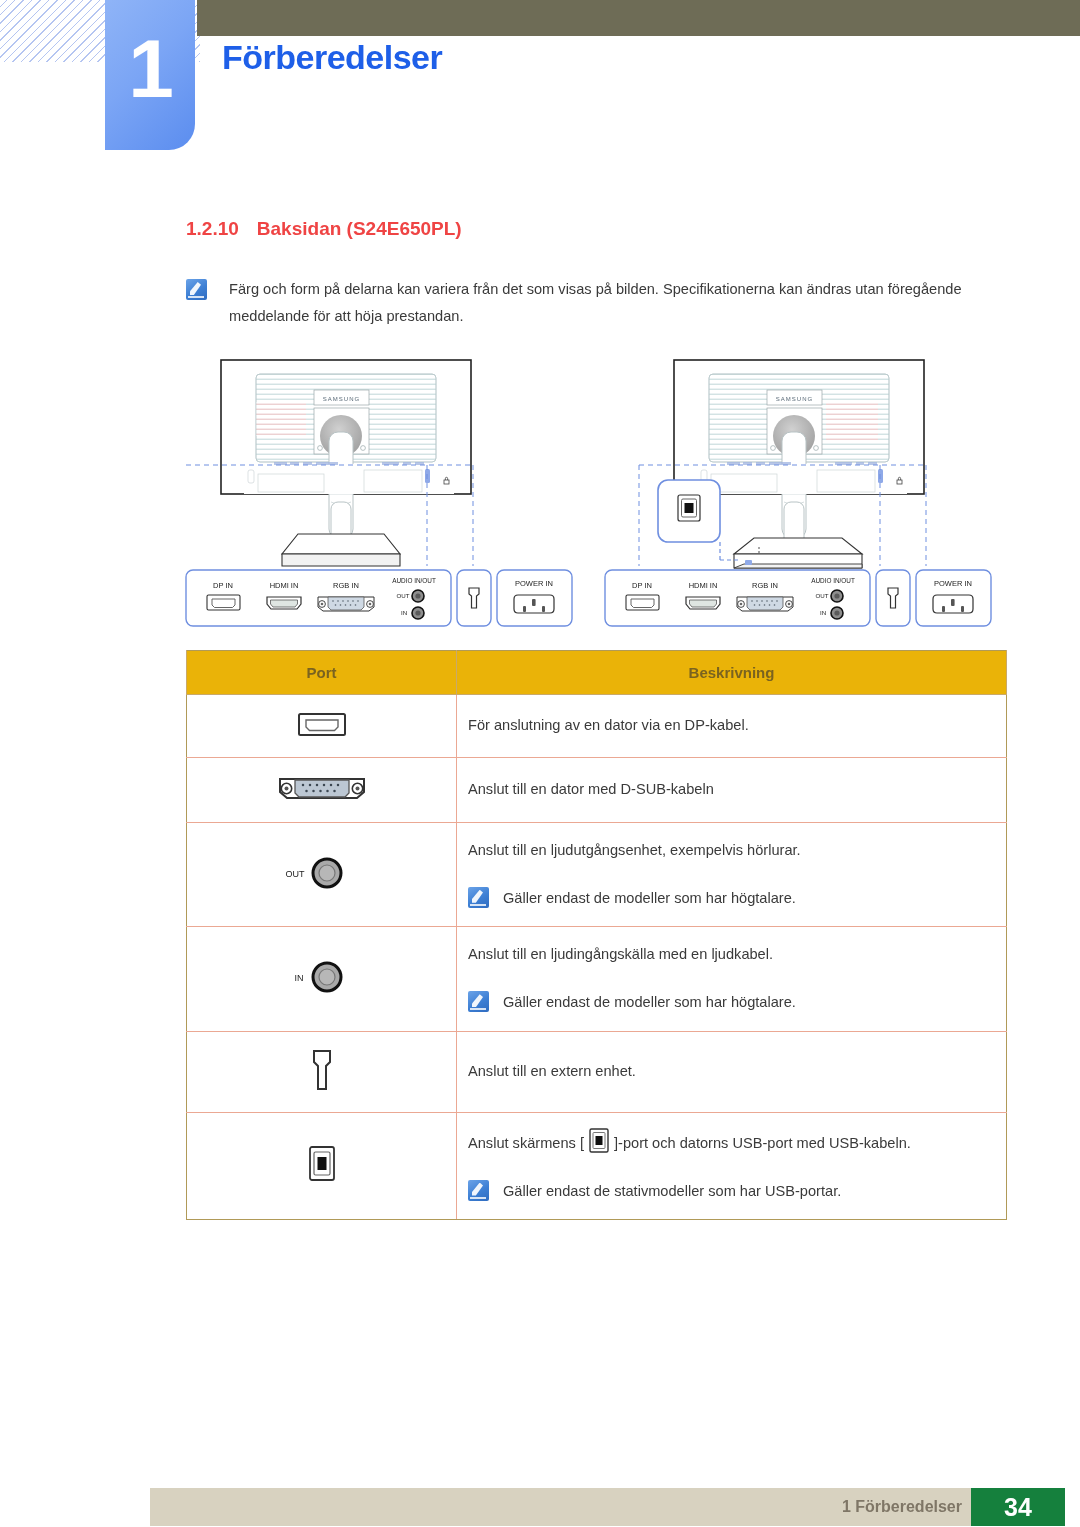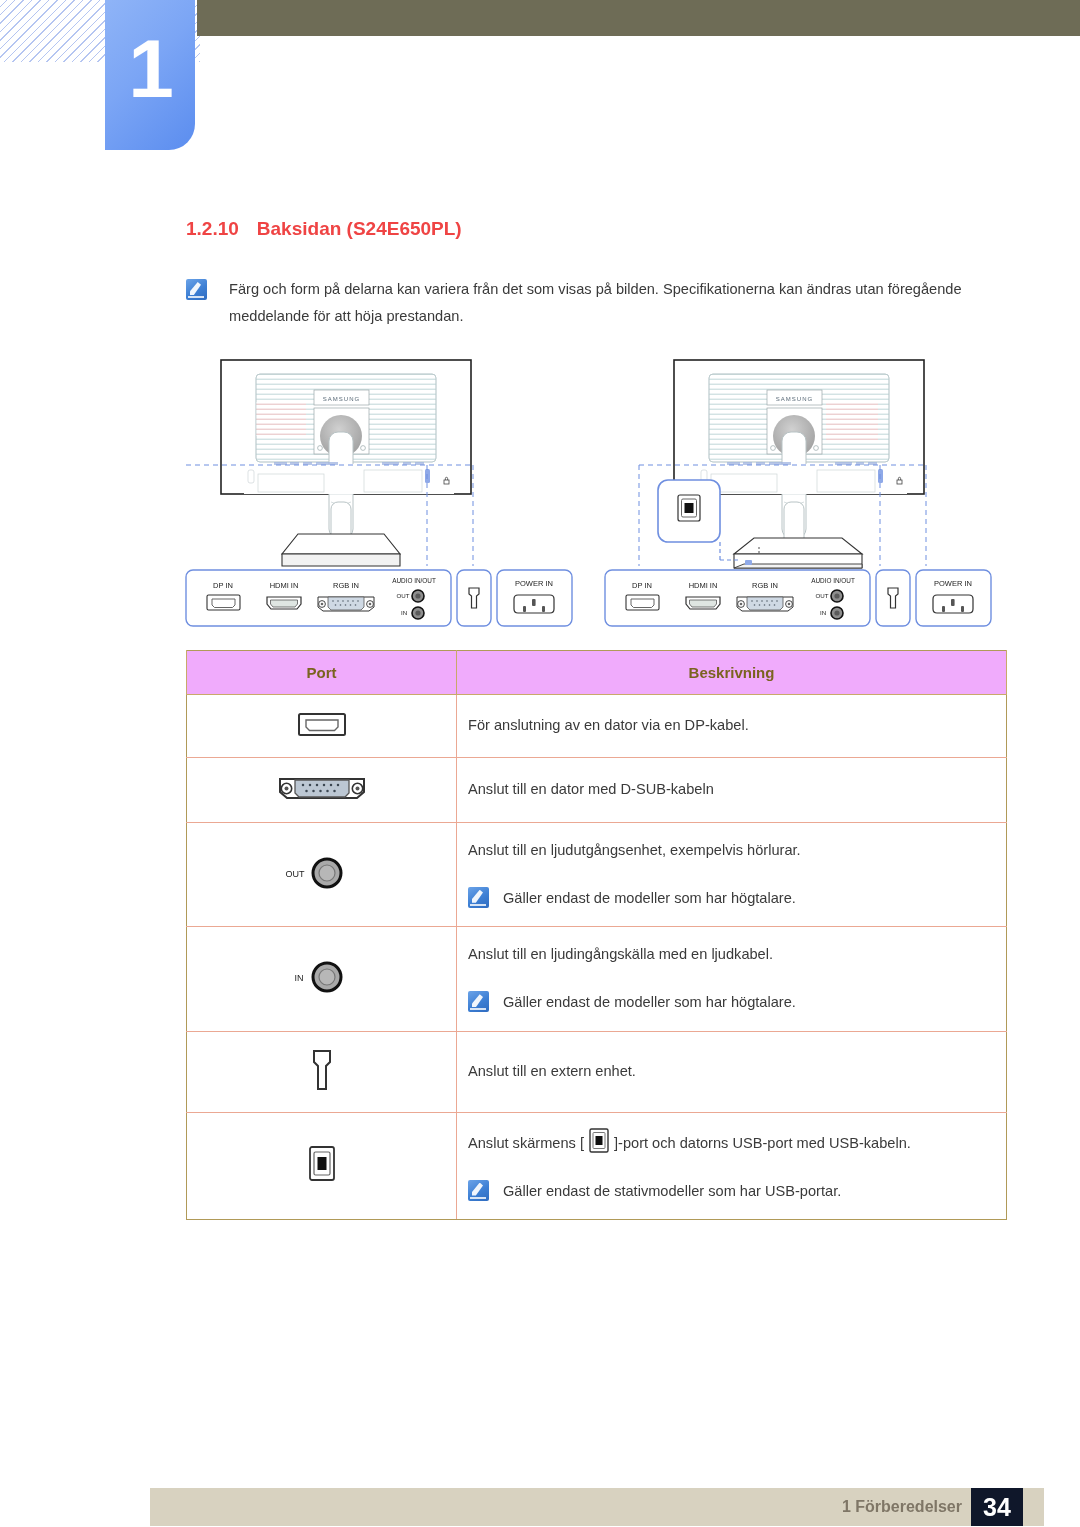--- a/index.html
+++ b/index.html
@@ -77,21 +77,21 @@
 
   
   .tbl {
     position: absolute; left: 186px; top: 650px; width: 820px;
     border-collapse: collapse; table-layout: fixed;
     border: 1px solid #b09a58;
   }
   .tbl col.c1 { width: 270px; }
   .tbl col.c2 { width: 550px; }
   .tbl th {
-    background: #f0abfc; color: #7a6320; font-size: 15px; font-weight: bold;
+    background: #eab308; color: #7a6320; font-size: 15px; font-weight: bold;
     height: 44px; border: 1px solid #c9a96a; border-top: none;
   }
   .tbl th + th { border-left: 1px solid #e8a79e; }
   .tbl td {
     border: 1px solid #eba893; padding: 14px 0; vertical-align: middle;
   }
   .tbl td.cport { text-align: center; }
   .tbl td.cdesc { padding-left: 11px; padding-right: 14px; font-size: 14.6px; color: #3a3a3a; line-height: 1.9; }
   .tbl tr:last-child td { border-bottom: 1px solid #b09a58; }
   .tbl td:first-child { border-left: 1px solid #b09a58; }
@@ -103,35 +103,36 @@
   
   .foot-bar {
     position: absolute; left: 150px; top: 1488px; right: 36px; height: 38px;
     background: #d8d2c0;
   }
   .foot-lbl {
     position: absolute; right: 118px; top: 1498px;
     font-size: 16px; color: #7f7666; font-weight: bold;
   }
   .foot-page {
-    position: absolute; left: 971px; top: 1488px; width: 52px; height: 38px;
-    background: #0f172a; color: #fff; font-size: 25px; font-weight: bold;
+    position: absolute; left: 971px; top: 1488px; width: 94px; height: 38px;
+    background: #15803d; color: #fff; font-size: 25px; font-weight: bold;
     display: flex; align-items: center; justify-content: center;
   }
 </style>
 </head>
 <body>
 
 <div class="page">
 
   <div class="hatch"></div>
   <div class="hdr-bar"></div>
   <div class="chap-badge">
     <span class="chap-num">1</span>
   </div>
+  <div class="chap-title">Förberedelser</div>
 
   <div class="sec-head">
     <span class="sec-num">1.2.10</span><span>Baksidan (S24E650PL)</span>
   </div>
 
   <div class="note">
     <span class="note-ico"></span>
     <span class="note-txt">Färg och form på delarna kan variera från det som visas på bilden. Specifikationerna kan ändras utan föregående meddelande för att höja prestandan.</span>
   </div>
 

